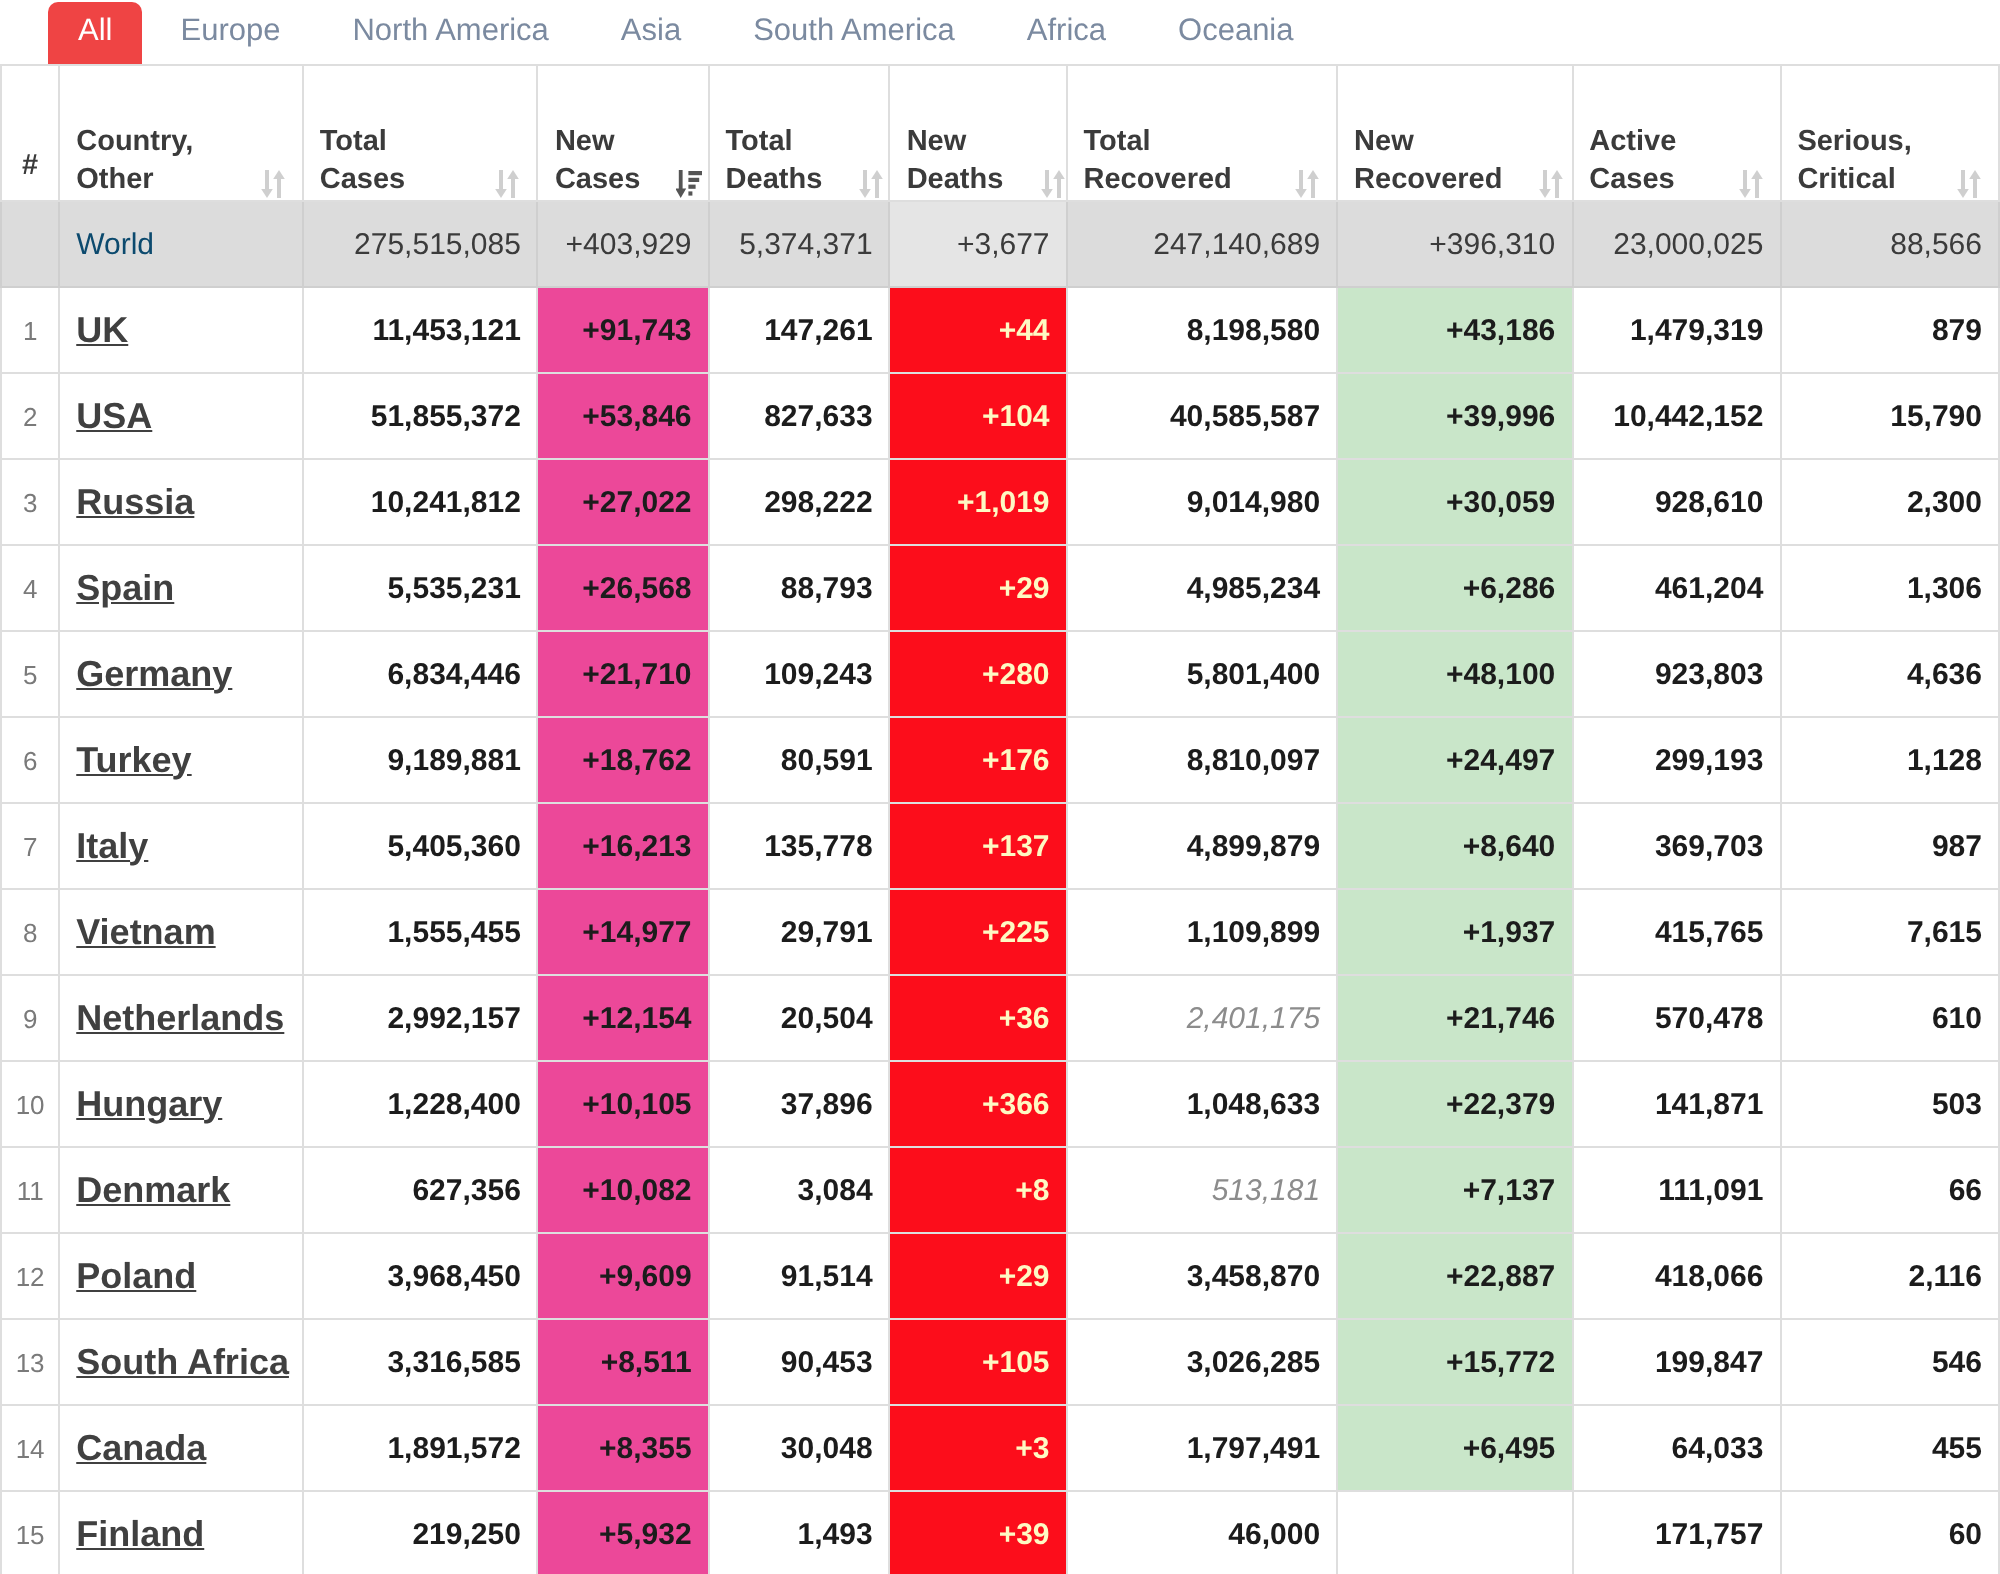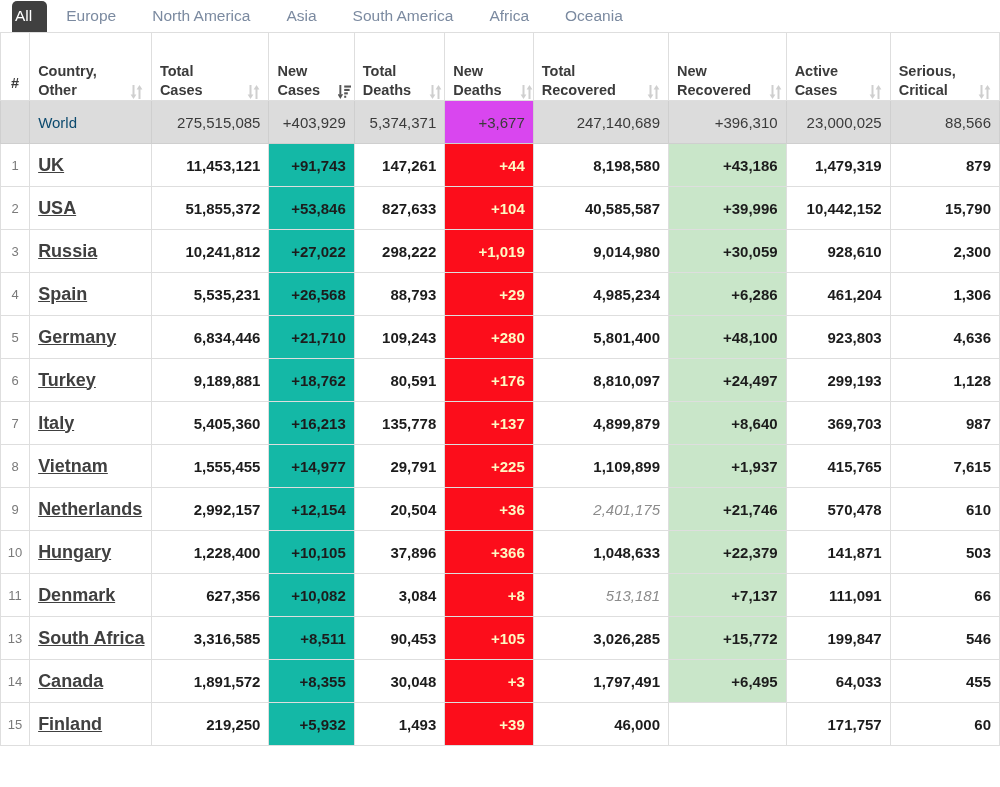--- a/index.html
+++ b/index.html
@@ -28,25 +28,25 @@
     font-size: 15.5px;
     color: #7b8aa0;
     padding: 5px 17px 6px 17px;
     line-height: 20px;
     white-space: nowrap;
     cursor: pointer;
     border-radius: 5px 5px 0 0;
     margin-right: 2px;
   }
   .tab.active {
-    background: #404040;
+    background: #ef4444;
     color: #ffffff;
-    padding-left: 3px;
+    padding-left: 15px;
     padding-right: 15px;
-    margin-left: 12px;
+    margin-left: 24px;
   }
 
   
   table.covid {
     border-collapse: collapse;
     width: 1000px;
     table-layout: fixed;
     font-size: 15px;
   }
   table.covid th, table.covid td {
@@ -115,30 +115,30 @@
     background: #dcdcdc;
     font-weight: normal;
     color: #3b3b3b;
     font-size: 15px;
     border-color: #cfcfcf;
   }
   tr.world td.col-country { color: #0c4a6e; font-weight: normal; }
   tr.world td.col-num { background: #dcdcdc; }
 
   
-  td.hl-yellow { background: #14b8a6; }
+  td.hl-yellow { background: #ec4899; }
   td.hl-red {
     background: #fc0d1b;
     color: #fef9c3;
     border-left-color: #fc0d1b;
     border-right-color: #fc0d1b;
     border-top-color: #fc0d1b;
     border-bottom-color: #fc0d1b;
   }
-  tr.world td.hl-red { background:#d946ef; color:#3b3b3b; border-color:#cfcfcf; }
+  tr.world td.hl-red { background:#e5e5e5; color:#3b3b3b; border-color:#cfcfcf; }
   tr.world td.hl-yellow { background:#dcdcdc; }
   tr.world td.hl-green { background:#dcdcdc; }
   td.hl-green { background: #c9e6c9; }
   td.muted {
     color: #8c8c8c;
     font-style: italic;
     font-weight: normal;
   }
 
   
@@ -424,20 +424,32 @@
         <td>627,356</td>
         <td class="hl-yellow">+10,082</td>
         <td>3,084</td>
         <td class="hl-red">+8</td>
         <td class="muted">513,181</td>
         <td class="hl-green">+7,137</td>
         <td>111,091</td>
         <td>66</td>
       </tr>
       <tr>
+        <td class="col-num">12</td>
+        <td class="col-country"><a href="#">Poland</a></td>
+        <td>3,968,450</td>
+        <td class="hl-yellow">+9,609</td>
+        <td>91,514</td>
+        <td class="hl-red">+29</td>
+        <td>3,458,870</td>
+        <td class="hl-green">+22,887</td>
+        <td>418,066</td>
+        <td>2,116</td>
+      </tr>
+      <tr>
         <td class="col-num">13</td>
         <td class="col-country"><a href="#">South Africa</a></td>
         <td>3,316,585</td>
         <td class="hl-yellow">+8,511</td>
         <td>90,453</td>
         <td class="hl-red">+105</td>
         <td>3,026,285</td>
         <td class="hl-green">+15,772</td>
         <td>199,847</td>
         <td>546</td>

